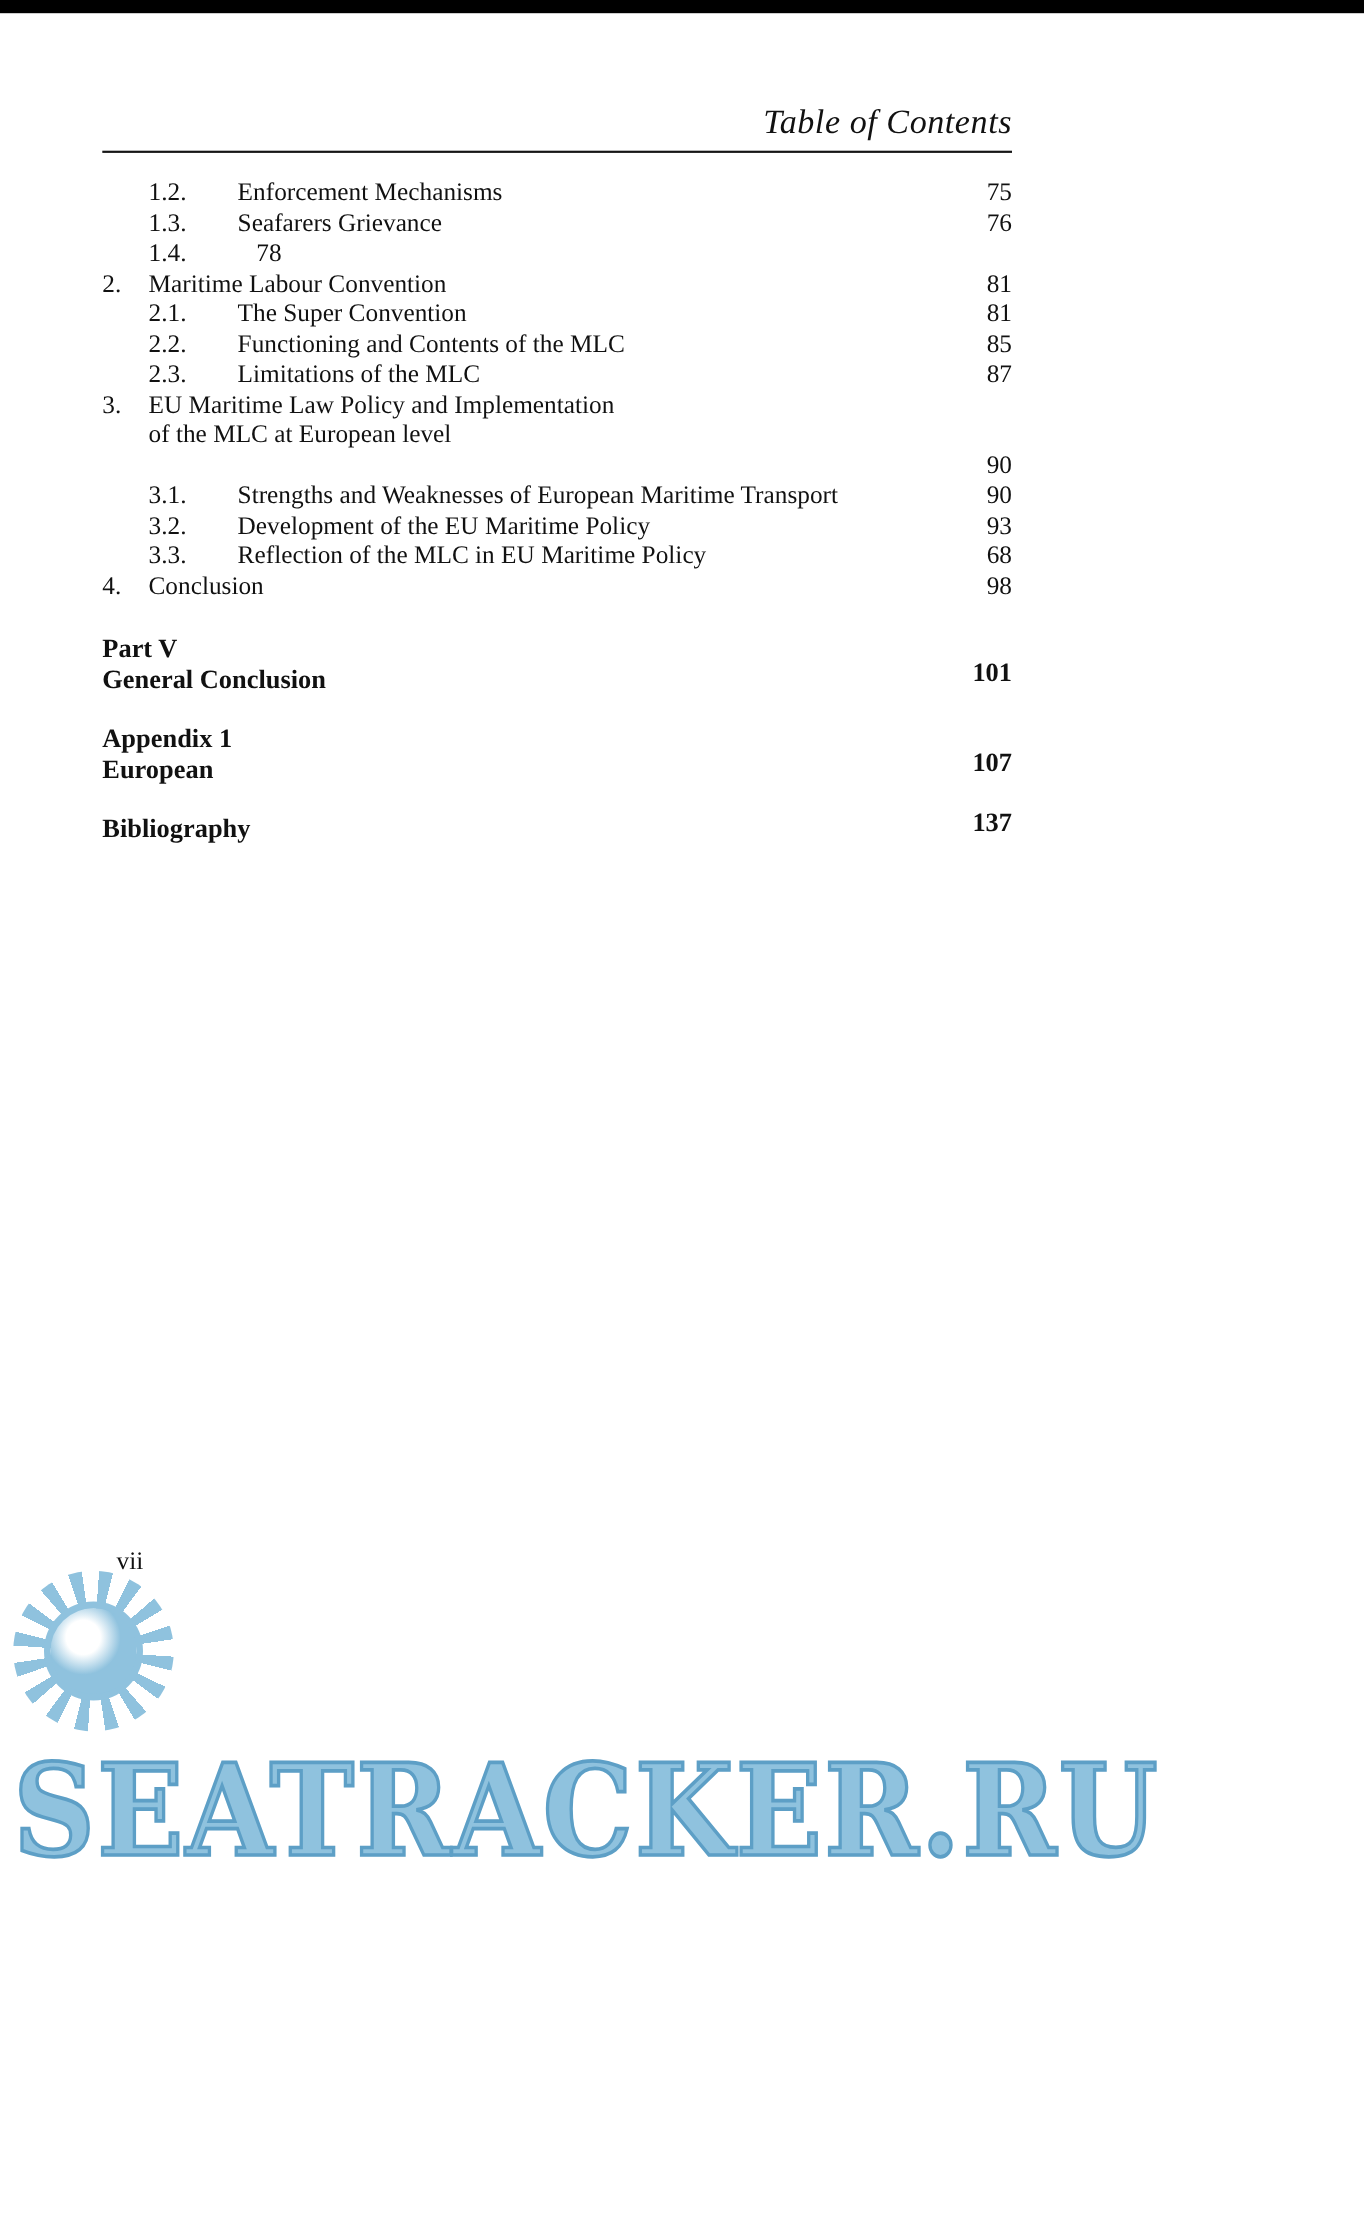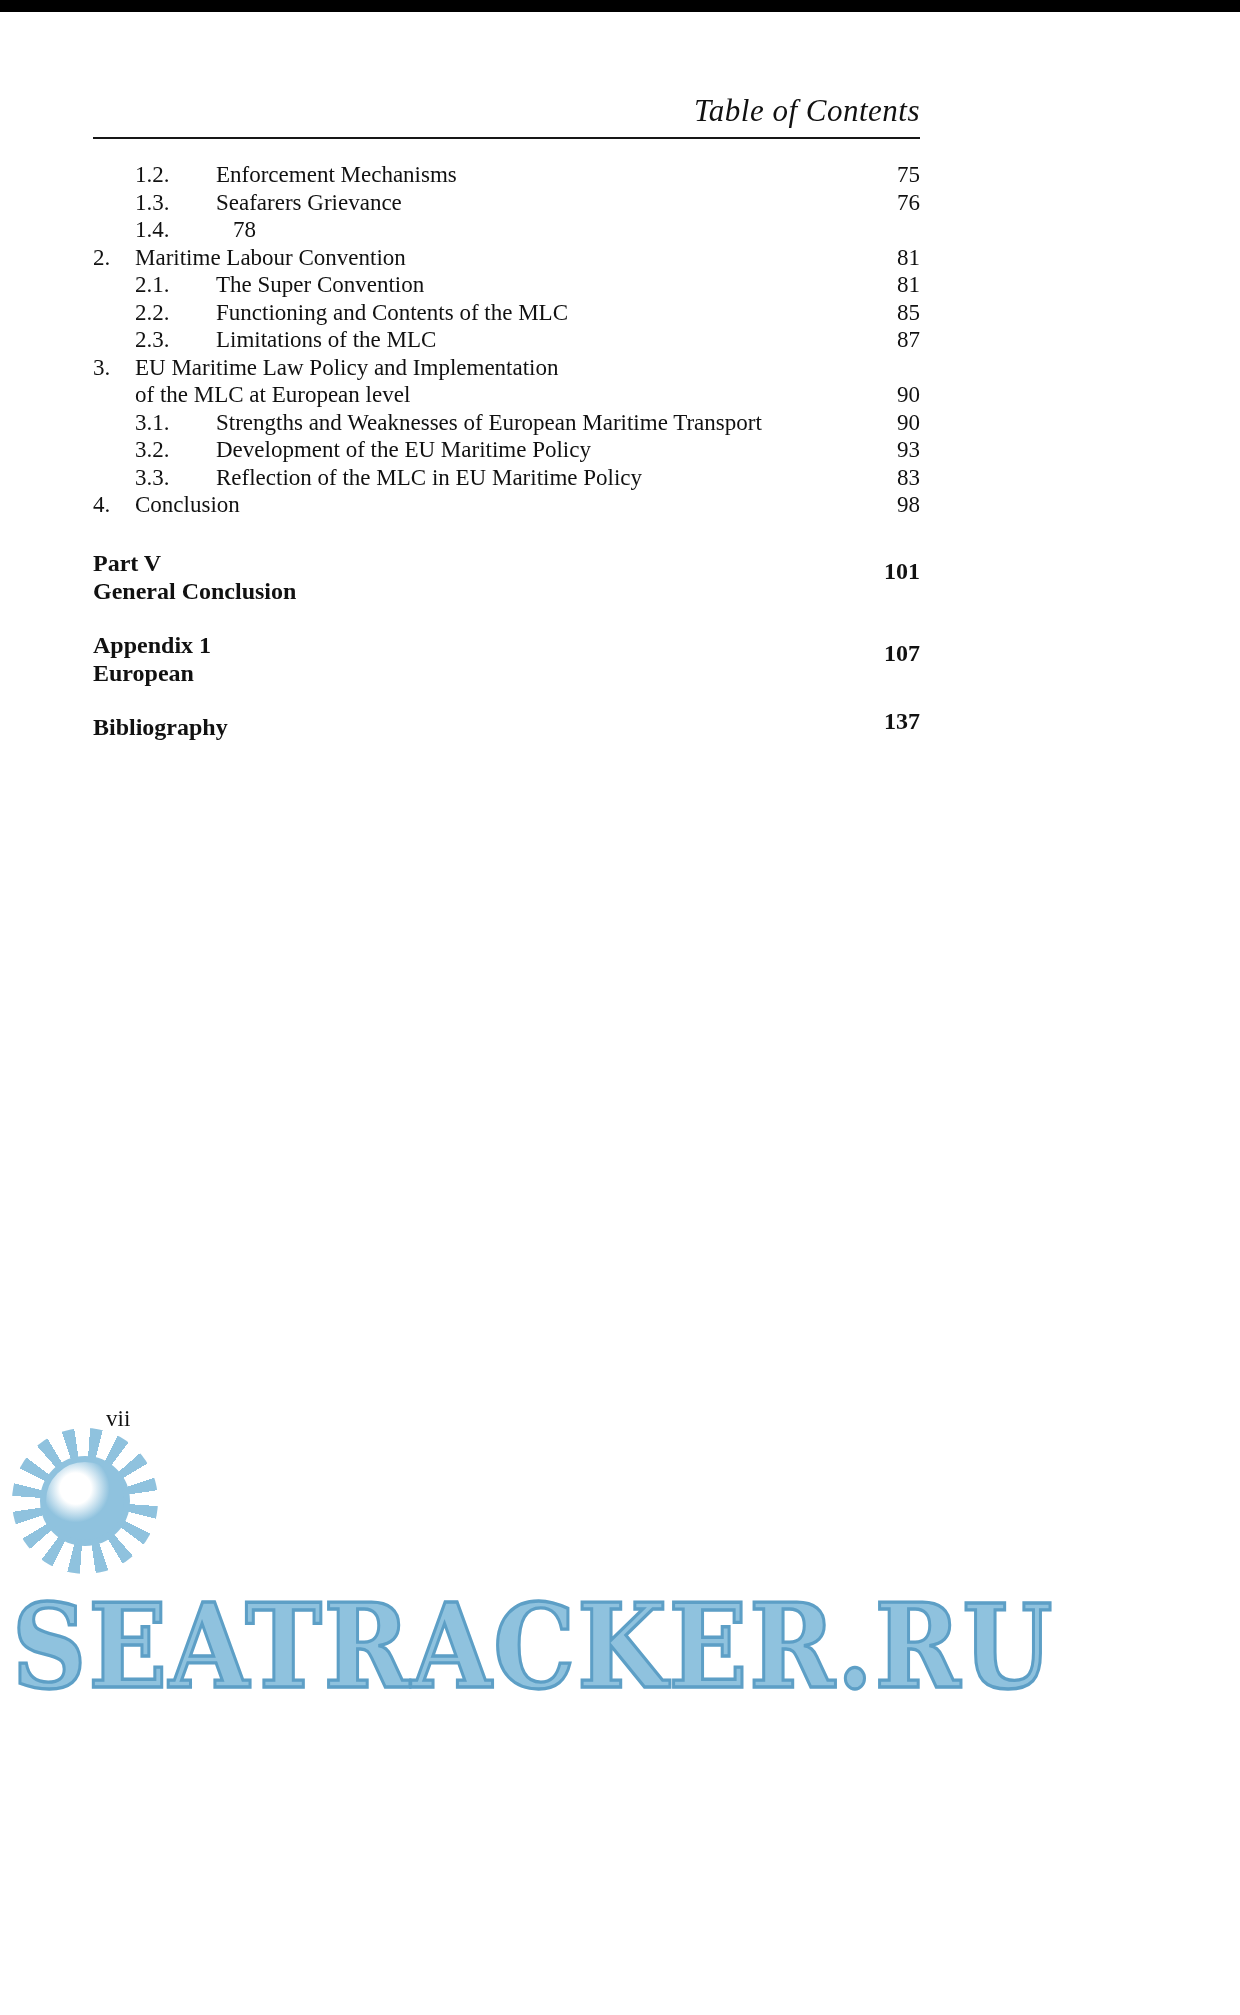--- a/index.html
+++ b/index.html
@@ -36,26 +36,26 @@
     font-size:23px;
     line-height:27.5px;
     white-space:nowrap;
   }
   .toc-row .num{flex:0 0 auto;}
   .toc-row .label{flex:1 1 auto;overflow:hidden;}
   .toc-row .pg{flex:0 0 auto;text-align:right;min-width:40px;}
   .lvl1 .num{width:42px;}
   .lvl2{padding-left:42px;gap:19px;}
   .lvl2 .num{width:62px;}
-  .cont{padding-left:42px;}
+  .cont{padding-left:42px;flex-direction:column;}
   .cont .label{padding-left:0;}
   .sections{margin-top:30px;}
   .section{
     display:flex;
-    align-items:center;
+    align-items:flex-end;
     margin-top:26px;
     font-weight:bold;
     font-size:24px;
     line-height:28px;
     gap:27px;
   }
   .section:first-child{margin-top:28px;}
   .sec-lines{flex:1 1 auto;}
   .sec-pg{
     flex:0 0 auto;text-align:right;min-width:50px;
@@ -168,21 +168,21 @@
       <span class="pg">90</span>
     </div>
     <div class="toc-row lvl2">
       <span class="num">3.2.</span>
       <span class="label">Development of the EU Maritime Policy</span>
       <span class="pg">93</span>
     </div>
     <div class="toc-row lvl2">
       <span class="num">3.3.</span>
       <span class="label">Reflection of the MLC in EU Maritime Policy</span>
-      <span class="pg">83</span>
+      <span class="pg">68</span>
     </div>
     <div class="toc-row lvl1">
       <span class="num">4.</span>
       <span class="label">Conclusion</span>
       <span class="pg">98</span>
     </div>
 
   </div>
 
   <div class="sections">

